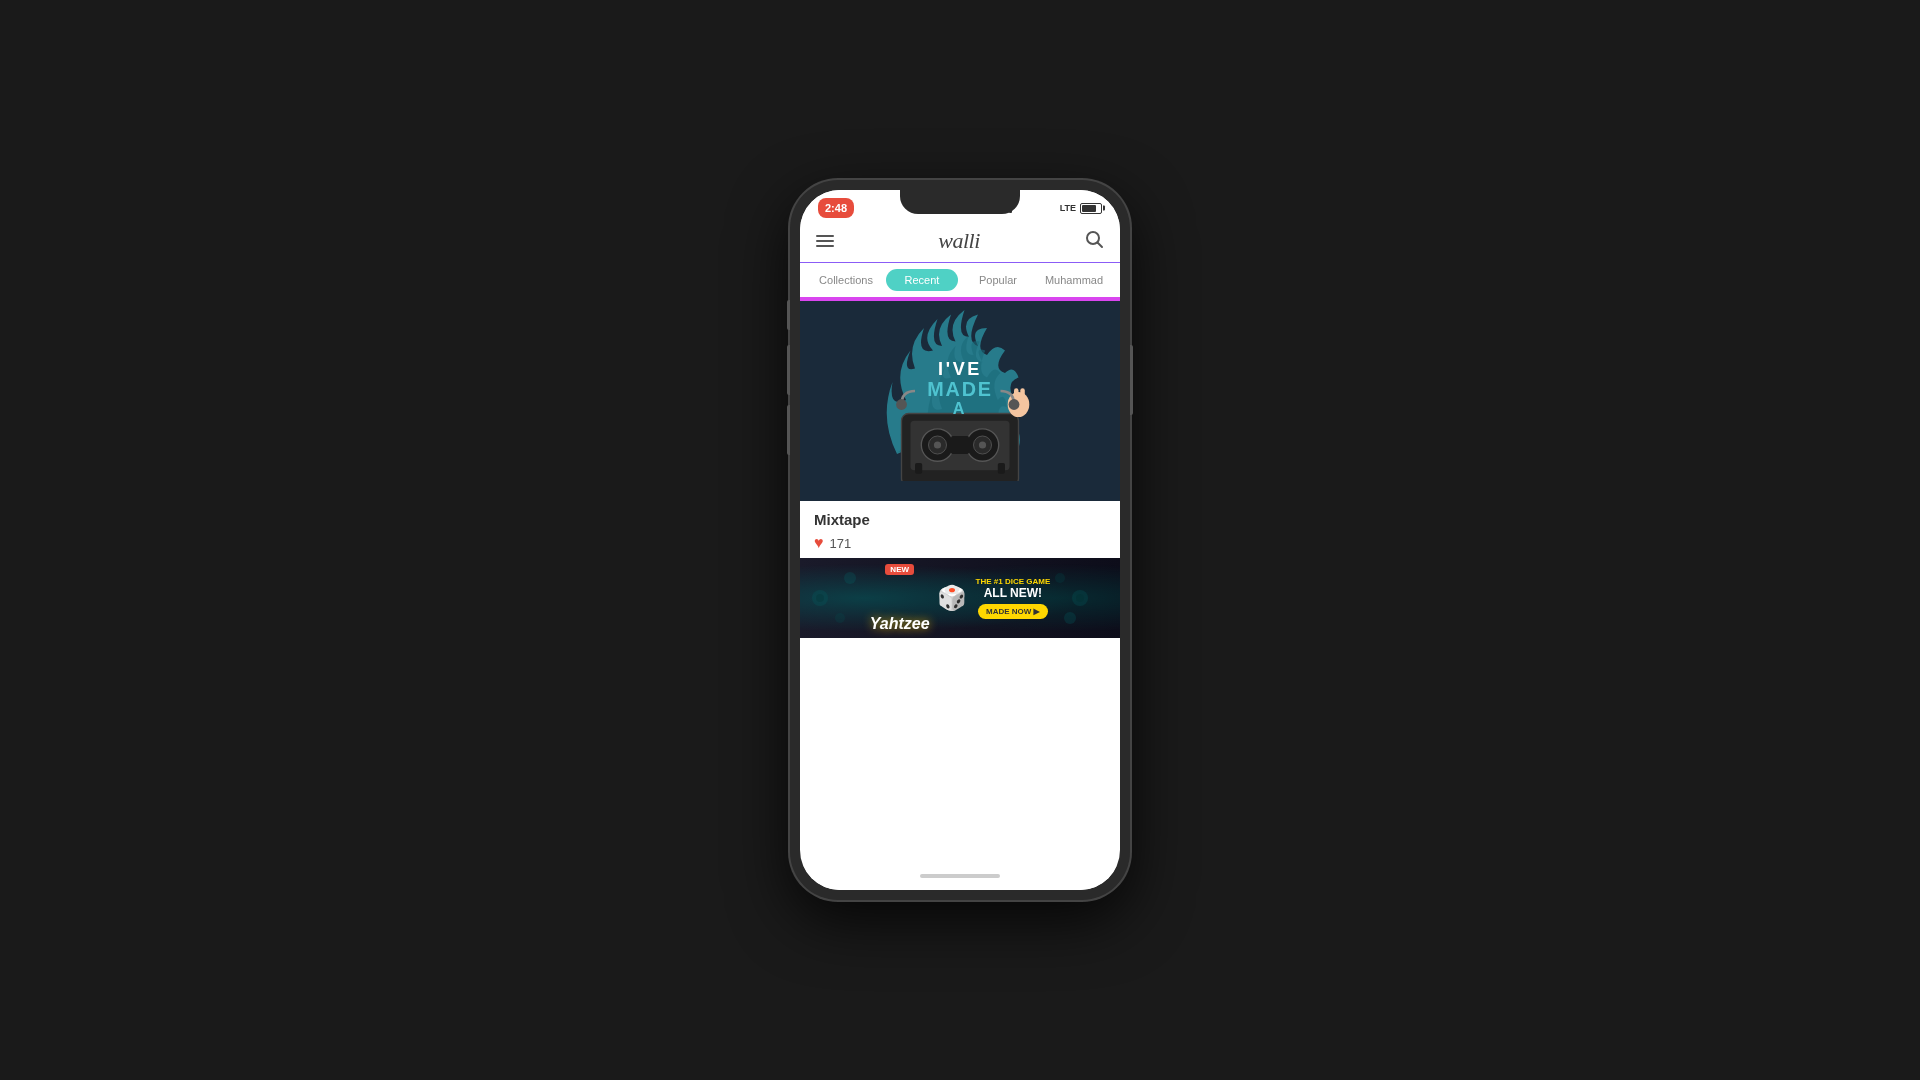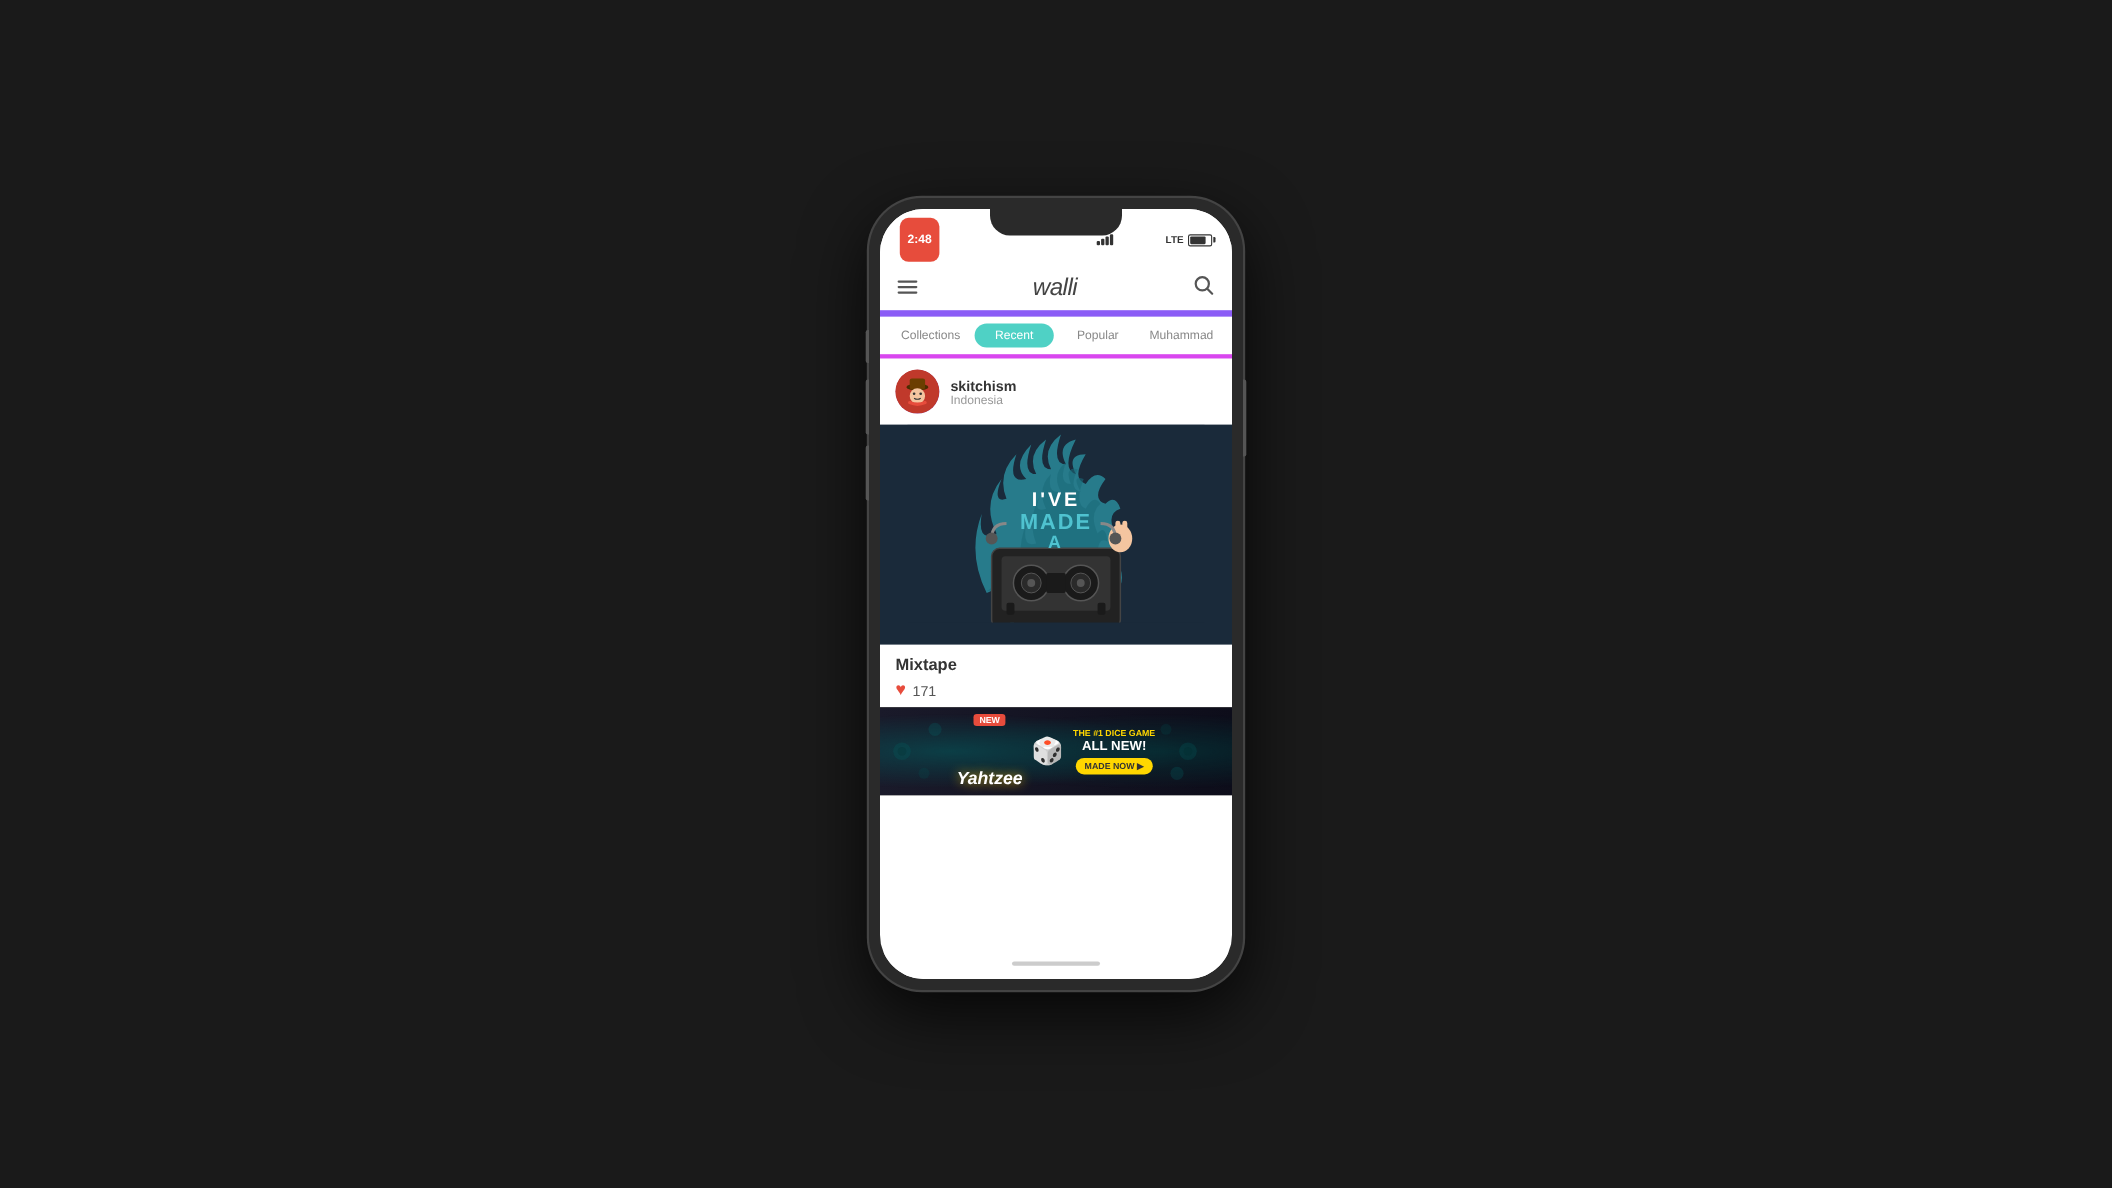--- a/index.html
+++ b/index.html
@@ -53,21 +53,21 @@
       height: 24px;
       background: #2a2a2a;
       border-radius: 0 0 18px 18px;
     }
 
     .time-badge {
       background: #e74c3c;
       color: #fff;
       font-size: 11px;
       font-weight: 700;
-      padding: 14px 7px;
+      padding: 4px 7px;
       border-radius: 8px;
     }
 
     .status-icons {
       display: flex;
       align-items: center;
       gap: 4px;
       font-size: 10px;
       color: #333;
     }
@@ -118,21 +118,22 @@
       border-radius: 1px;
     }
 
     
     .app-header {
       background: #fff;
       display: flex;
       justify-content: space-between;
       align-items: center;
       padding: 6px 16px 8px 16px;
-      border-bottom: 6px solid #8b5cf6;
+      border-bottom: 1px solid #8b5cf6;
+      font-family: Liberation Serif, serif;
     }
 
     .hamburger-icon {
       display: flex;
       flex-direction: column;
       gap: 3px;
       cursor: pointer;
     }
     .hamburger-icon span {
       display: block;
@@ -487,45 +488,20 @@
 
     <div class="tabs-bar">
       <div class="tab-item">Collections</div>
       <div class="tab-item active">Recent</div>
       <div class="tab-item">Popular</div>
       <div class="tab-item">Muhammad</div>
     </div>
 
     <div class="scroll-content">
 
-      <div class="user-row">
-        <div class="avatar avatar-skitchism">
-
-          <svg width="40" height="40" viewBox="0 0 40 40">
-            <circle cx="20" cy="20" r="20" fill="#c0392b"></circle>
-
-            <ellipse cx="20" cy="16" rx="10" ry="3" fill="#4a2c00"></ellipse>
-
-            <rect x="13" y="8" width="14" height="10" rx="2" fill="#6b3e00"></rect>
-
-            <circle cx="20" cy="24" r="7" fill="#f4c5a0"></circle>
-
-            <circle cx="17" cy="22" r="1.2" fill="#333"></circle>
-            <circle cx="23" cy="22" r="1.2" fill="#333"></circle>
-
-            <path d="M17 26 Q20 28 23 26" stroke="#333" stroke-width="1" fill="none"></path>
-
-            <path d="M13 30 Q20 33 27 30" stroke="#e74c3c" stroke-width="3" fill="none" stroke-linecap="round"></path>
-          </svg>
-        </div>
-        <div class="user-info">
-          <div class="username">skitchism</div>
-          <div class="location">Indonesia</div>
-        </div>
-      </div>
 
       <div class="wallpaper-card">
         <svg class="mixtape-svg" viewBox="0 0 300 200" xmlns="http://www.w3.org/2000/svg">
 
           <rect width="300" height="200" fill="#1a2a3a"></rect>
 
           <path d="M80 170 Q60 130 75 90 Q70 120 90 110 Q75 80 95 55 Q85 80 100 75 Q90 50 110 30 Q100 60 120 55 Q105 40 125 20 Q115 50 130 50 Q120 30 140 15 Q130 45 145 45 Q135 25 155 10 Q145 40 160 40 Q150 20 170 15 Q155 45 170 50 Q160 30 180 30 Q165 55 180 60 Q190 45 200 55 Q185 75 200 80 Q210 70 215 85 Q200 90 210 110 Q225 100 225 120 Q210 115 215 145 Q220 160 210 170 Q190 150 185 165 Q195 140 180 135 Q170 160 160 165 Q165 140 150 138 Q145 165 135 170 Q135 145 120 142 Q118 165 105 168 Q108 145 92 148 Q95 165 80 170Z" fill="#2a8a9a" opacity="0.85"></path>
 
           <path d="M120 165 Q108 130 120 100 Q115 125 130 120 Q120 95 135 70 Q125 90 140 85 Q130 65 145 50 Q140 70 155 68 Q145 50 160 38 Q152 60 165 60 Q158 42 172 45 Q162 65 175 68 Q165 50 178 55 Q168 80 180 85 Q188 70 195 80 Q183 90 192 110 Q200 100 202 118 Q190 112 193 138 Q198 152 190 162 Q175 145 173 158 Q180 138 168 132 Q160 155 152 160 Q155 138 143 135 Q140 158 130 162 Q132 140 120 138 Q120 158 110 163 Q112 142 100 145 Q103 160 91 163 Q96 145 84 148 Q90 165 80 168 L120 165Z" fill="#1a6a7a" opacity="0.6"></path>
 

